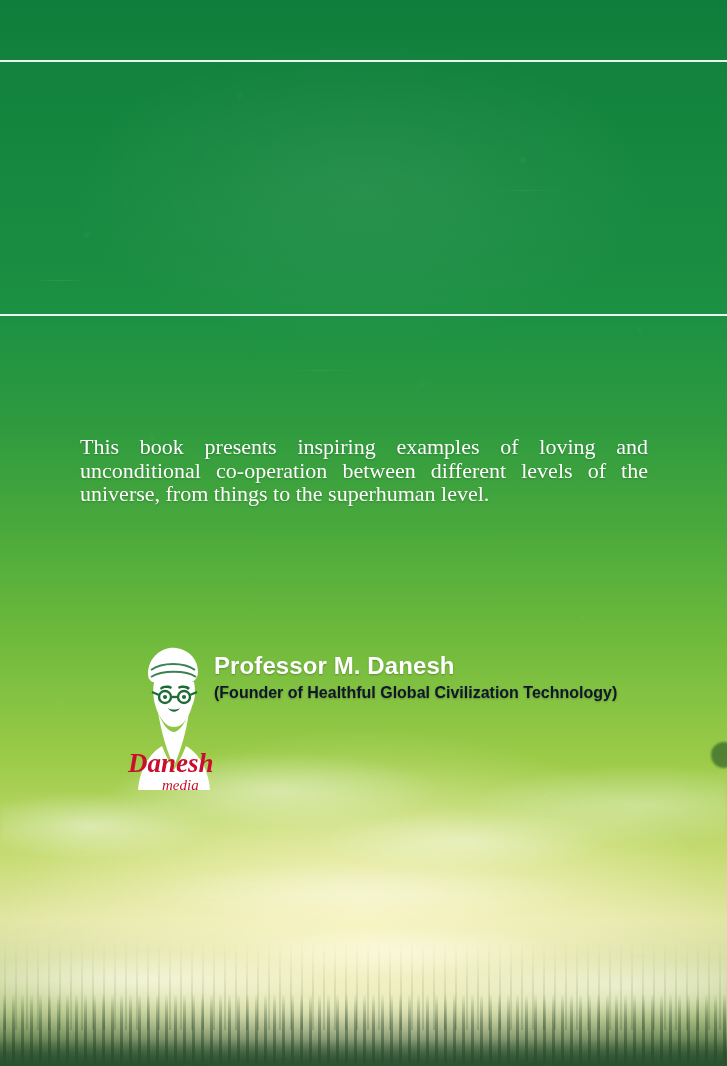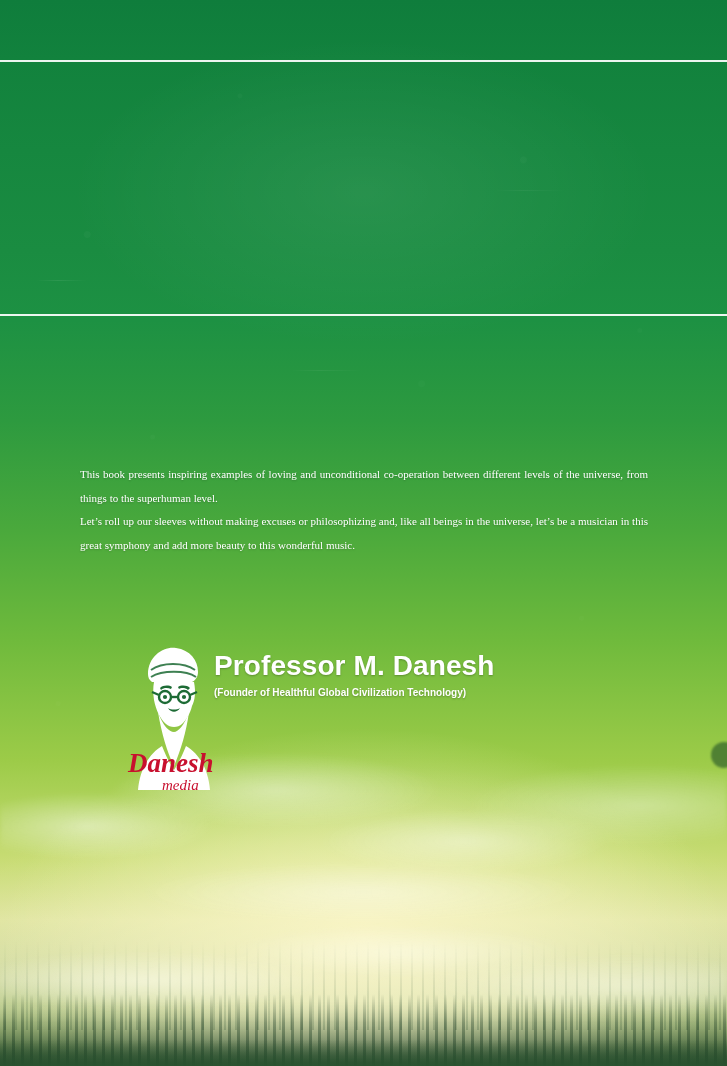--- a/index.html
+++ b/index.html
@@ -142,26 +142,25 @@
   }
 
   
   .blurb {
     position: absolute;
     left: 80px;
     top: 435px;
     width: 568px;
     color: #ffffff;
     font-family: "Liberation Serif", serif;
-    font-size: 11px;
+    font-size: 22px;
     line-height: 23.6px;
     text-align: justify;
     text-justify: inter-word;
     text-shadow: 0 1px 2px rgba(0,0,0,.22);
-    margin-top: 28px;
   }
   .blurb p { margin: 0; }
 
   
   .author-block {
     position: absolute;
     left: 118px;
     top: 625px;
     width: 520px;
     height: 170px;
@@ -176,31 +175,31 @@
 
   .author-text {
     position: absolute;
     left: 96px;
     top: 27px;
     width: 420px;
   }
   .author-name {
     font-family: "Liberation Sans", sans-serif;
     font-weight: bold;
-    font-size: 28px;
+    font-size: 24px;
     color: #ffffff;
     letter-spacing: .1px;
     line-height: 28px;
     text-shadow: 0 1px 2px rgba(0,0,0,.25);
   }
   .author-sub {
     font-family: "Liberation Sans", sans-serif;
     font-weight: bold;
-    font-size: 10px;
-    color: #ffffff;
+    font-size: 16px;
+    color: #0f172a;
     line-height: 18px;
     margin-top: 4px;
     text-shadow: 0 1px 2px rgba(0,0,0,.25);
   }
 
   
   .edge-dot {
     position: absolute;
     right: -10px;
     top: 742px;
@@ -227,21 +226,20 @@
   <div class="mist"></div>
   <div class="mist2"></div>
   <div class="forest-far"></div>
   <div class="forest-near"></div>
   <div class="ground"></div>
 
   <div class="edge-dot"></div>
 
   <div class="blurb">
     <p>This book presents inspiring examples of loving and unconditional co-operation between different levels of the universe, from things to the superhuman level.</p>
-    <p>Let’s roll up our sleeves without making excuses or philosophizing and, like all beings in the universe, let’s be a musician in this great symphony and add more beauty to this wonderful music.</p>
   </div>
 
   <div class="author-block">
 
     <div class="logo">
       <svg width="110" height="165" viewBox="0 0 110 165" xmlns="http://www.w3.org/2000/svg">
 
         <g fill="#ffffff">
 
           <path d="M30 34 C30 16 46 6 58 8 C72 10 80 20 80 32 C80 36 78 40 74 42 L34 42 C31 40 30 37 30 34 Z"></path>

